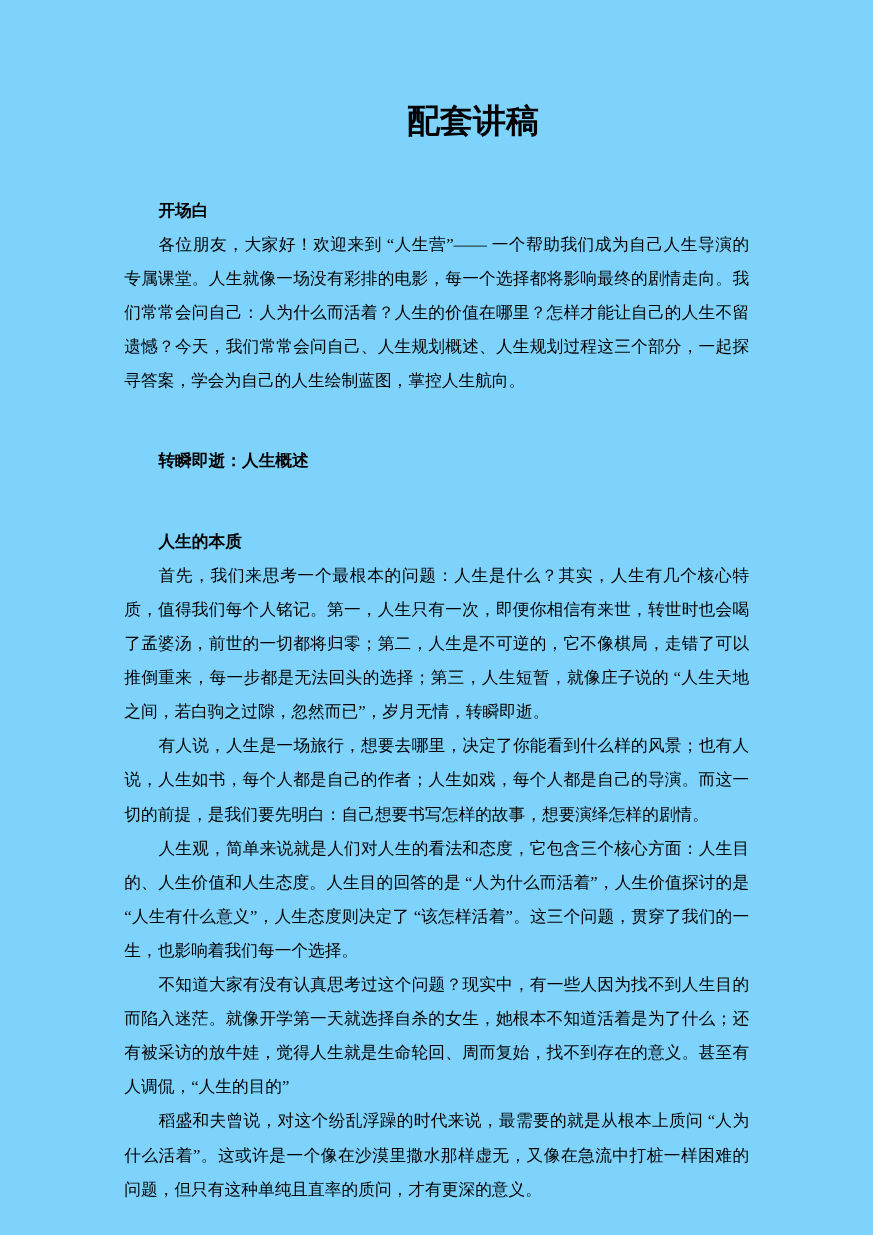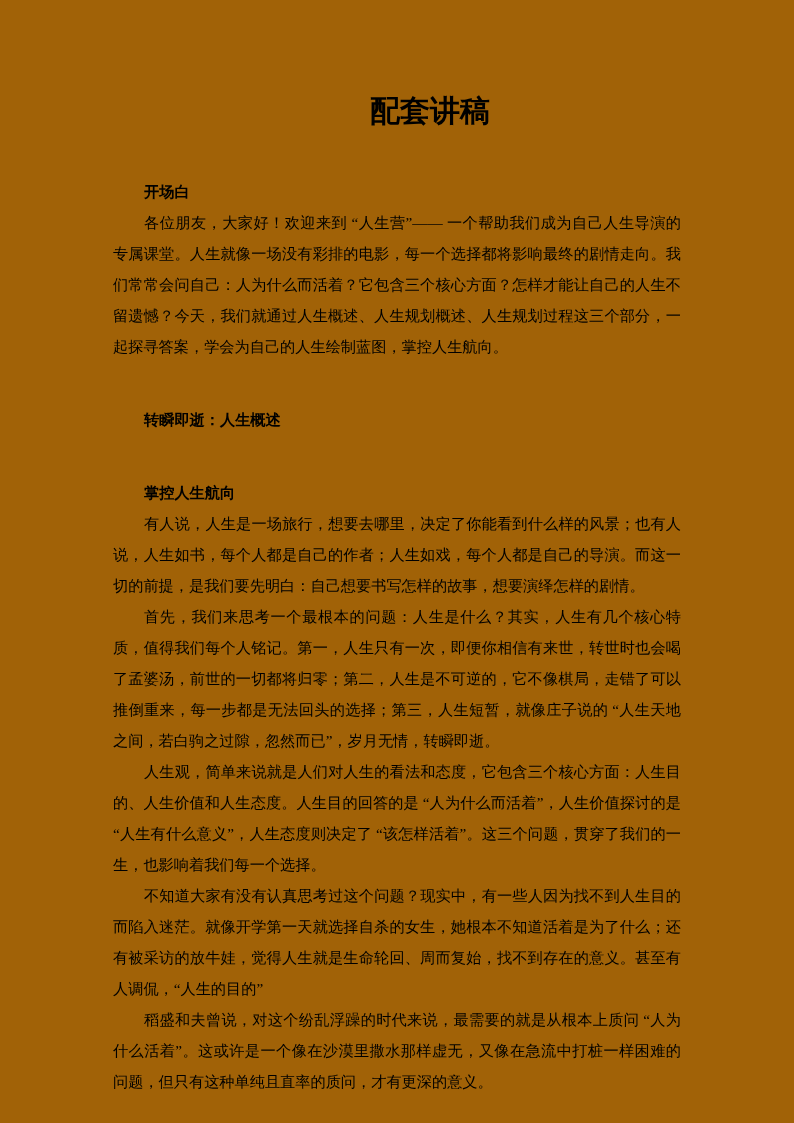--- a/index.html
+++ b/index.html
@@ -7,21 +7,21 @@
   body {
     width: 794px;
     height: 1123px;
     font-family: "Liberation Serif", "DejaVu Serif", serif;
     overflow: hidden;
   }
   .page {
     position: relative;
     width: 794px;
     height: 1123px;
-    background: #a16207;
+    background: #7dd3fc;
   }
   .content {
     position: absolute;
     left: 113px;
     top: 88px;
     width: 568px;
     color: #000000;
   }
   .doc-title {
     font-size: 30px;
@@ -47,23 +47,23 @@
   }
 </style>
 </head>
 <body>
 
 <div class="page">
   <div class="content">
     <div class="doc-title">配套讲稿</div>
     <div class="doc-body">
         <div class="doc-heading">开场白</div>
-        <div class="doc-paragraph">各位朋友，大家好！欢迎来到 “人生营”—— 一个帮助我们成为自己人生导演的专属课堂。人生就像一场没有彩排的电影，每一个选择都将影响最终的剧情走向。我们常常会问自己：人为什么而活着？它包含三个核心方面？怎样才能让自己的人生不留遗憾？今天，我们就通过人生概述、人生规划概述、人生规划过程这三个部分，一起探寻答案，学会为自己的人生绘制蓝图，掌控人生航向。</div>
+        <div class="doc-paragraph">各位朋友，大家好！欢迎来到 “人生营”—— 一个帮助我们成为自己人生导演的专属课堂。人生就像一场没有彩排的电影，每一个选择都将影响最终的剧情走向。我们常常会问自己：人为什么而活着？人生的价值在哪里？怎样才能让自己的人生不留遗憾？今天，我们常常会问自己、人生规划概述、人生规划过程这三个部分，一起探寻答案，学会为自己的人生绘制蓝图，掌控人生航向。</div>
         <div class="doc-heading">转瞬即逝：人生概述</div>
-        <div class="doc-heading">掌控人生航向</div>
+        <div class="doc-heading">人生的本质</div>
+        <div class="doc-paragraph">首先，我们来思考一个最根本的问题：人生是什么？其实，人生有几个核心特质，值得我们每个人铭记。第一，人生只有一次，即便你相信有来世，转世时也会喝了孟婆汤，前世的一切都将归零；第二，人生是不可逆的，它不像棋局，走错了可以推倒重来，每一步都是无法回头的选择；第三，人生短暂，就像庄子说的 “人生天地之间，若白驹之过隙，忽然而已”，岁月无情，转瞬即逝。</div>
         <div class="doc-paragraph">有人说，人生是一场旅行，想要去哪里，决定了你能看到什么样的风景；也有人说，人生如书，每个人都是自己的作者；人生如戏，每个人都是自己的导演。而这一切的前提，是我们要先明白：自己想要书写怎样的故事，想要演绎怎样的剧情。</div>
-        <div class="doc-paragraph">首先，我们来思考一个最根本的问题：人生是什么？其实，人生有几个核心特质，值得我们每个人铭记。第一，人生只有一次，即便你相信有来世，转世时也会喝了孟婆汤，前世的一切都将归零；第二，人生是不可逆的，它不像棋局，走错了可以推倒重来，每一步都是无法回头的选择；第三，人生短暂，就像庄子说的 “人生天地之间，若白驹之过隙，忽然而已”，岁月无情，转瞬即逝。</div>
         <div class="doc-paragraph">人生观，简单来说就是人们对人生的看法和态度，它包含三个核心方面：人生目的、人生价值和人生态度。人生目的回答的是 “人为什么而活着”，人生价值探讨的是 “人生有什么意义”，人生态度则决定了 “该怎样活着”。这三个问题，贯穿了我们的一生，也影响着我们每一个选择。</div>
         <div class="doc-paragraph">不知道大家有没有认真思考过这个问题？现实中，有一些人因为找不到人生目的而陷入迷茫。就像开学第一天就选择自杀的女生，她根本不知道活着是为了什么；还有被采访的放牛娃，觉得人生就是生命轮回、周而复始，找不到存在的意义。甚至有人调侃，“人生的目的”</div>
         <div class="doc-paragraph">稻盛和夫曾说，对这个纷乱浮躁的时代来说，最需要的就是从根本上质问 “人为什么活着”。这或许是一个像在沙漠里撒水那样虚无，又像在急流中打桩一样困难的问题，但只有这种单纯且直率的质问，才有更深的意义。</div>
       </div>
   </div>
 </div>
 
 </body></html>

